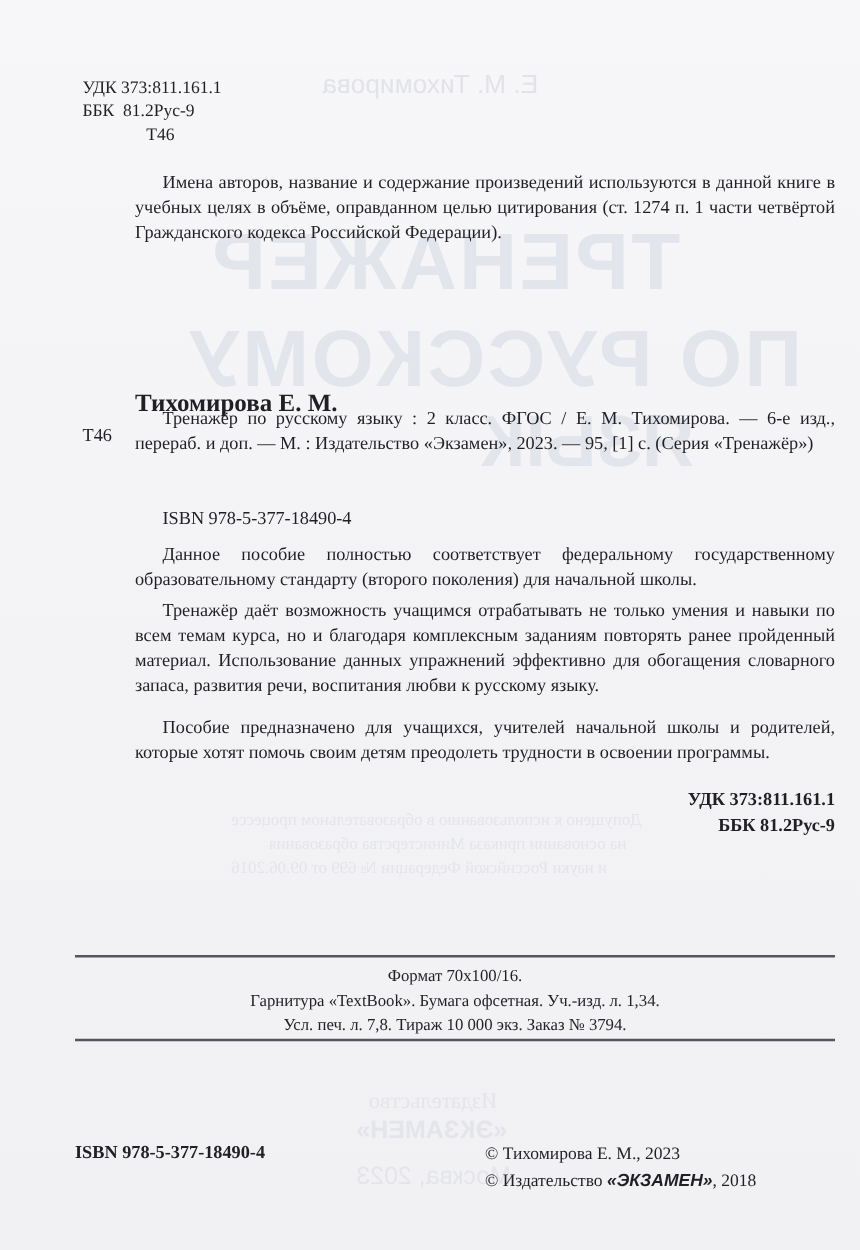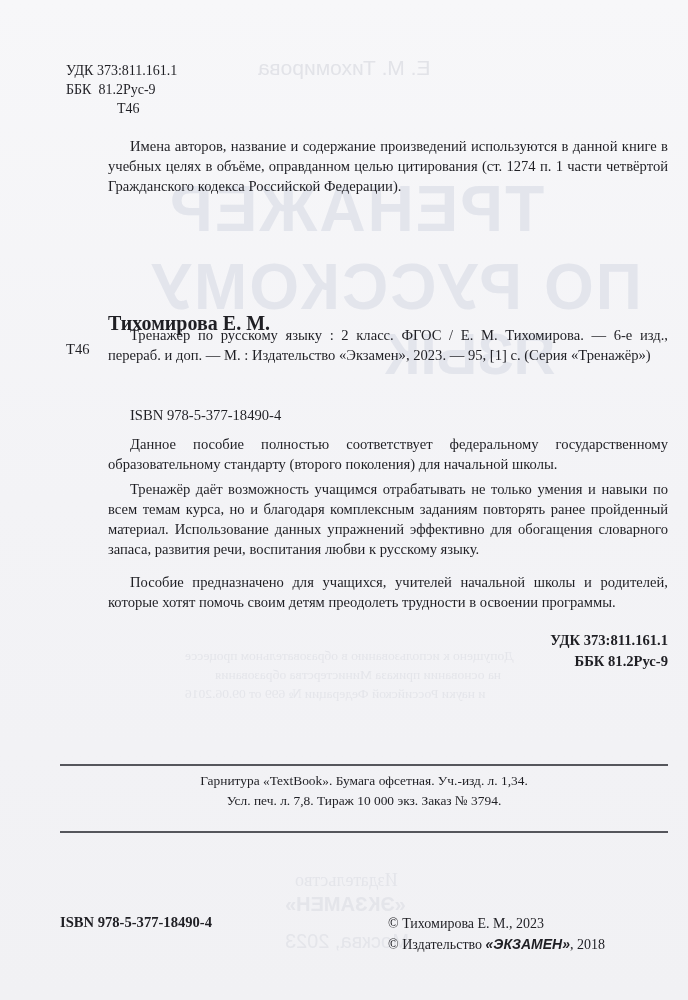--- a/index.html
+++ b/index.html
@@ -101,20 +101,21 @@
   <div class="abs txt para para3">Пособие предназначено для учащихся, учителей начальной школы и роди­телей, которые хотят помочь своим детям преодолеть трудности в освоении программы.</div>
   <div class="abs txt para para2">Тренажёр даёт возможность учащимся отрабатывать не только умения и навыки по всем темам курса, но и благодаря комплексным заданиям повторять ранее пройденный материал. Использование данных упражнений эффективно для обогащения словарного запаса, развития речи, воспитания любви к рус­скому языку.</div>
 
   <div class="abs udk-right">
     <div>УДК 373:811.161.1</div>
     <div>ББК 81.2Рус-9</div>
   </div>
 
   <div class="rule r1"></div>
   <div class="abs imprint">
+    <div>Формат 70х100/16.</div>
     <div>Гарнитура «TextBook». Бумага офсетная. Уч.-изд. л. 1,34.</div>
     <div>Усл. печ. л. 7,8. Тираж 10 000 экз. Заказ № 3794.</div>
   </div>
   <div class="rule r2"></div>
 
   <div class="abs isbn-bottom">ISBN 978-5-377-18490-4</div>
   <div class="abs copyright">
     <div>© Тихомирова Е. М., 2023</div>
     <div><span style="white-space:pre;margin-top:24px;">© Издательство </span><span class="brand">«ЭКЗАМЕН»</span><span>, 2018</span></div>
   </div>

